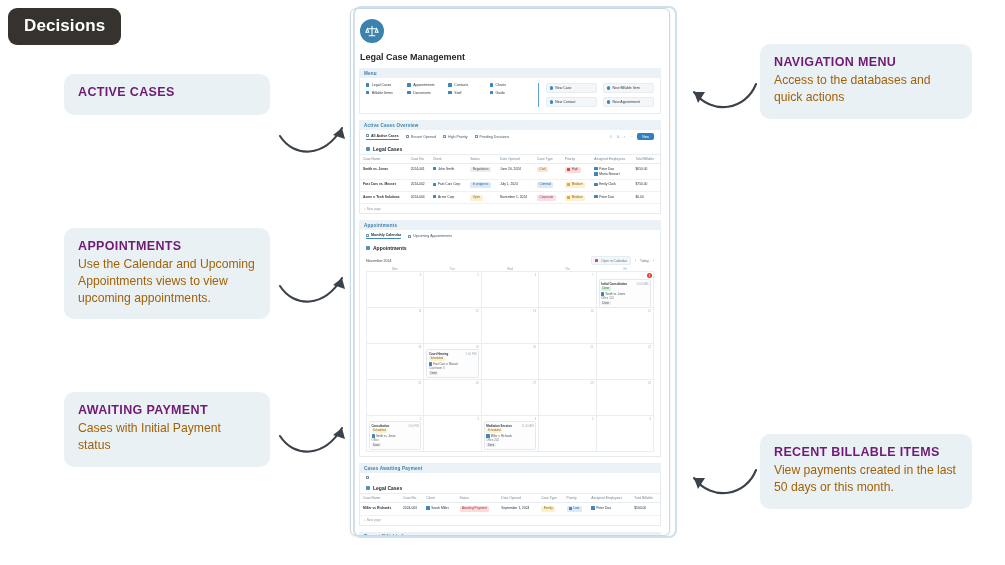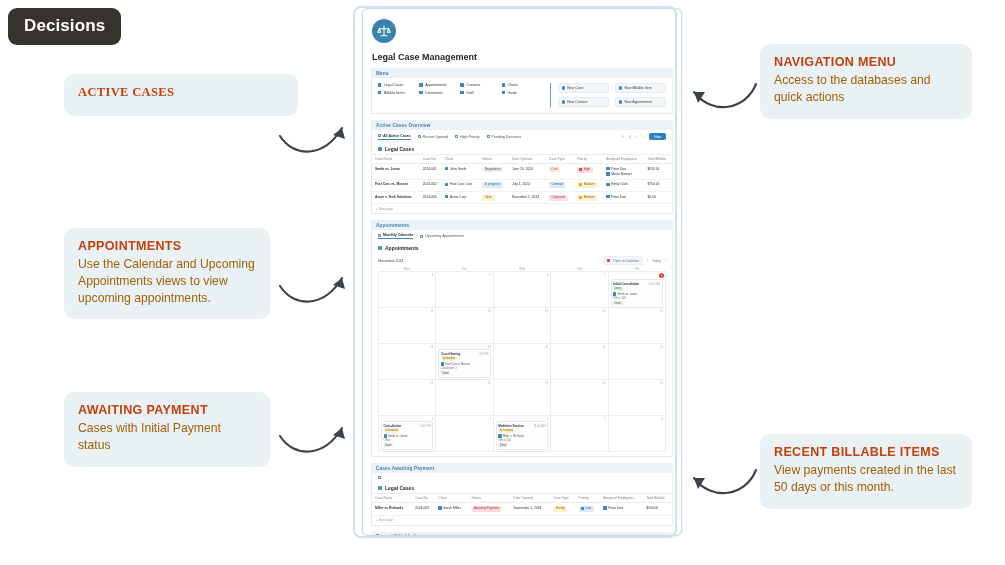--- a/index.html
+++ b/index.html
@@ -19,37 +19,37 @@
     letter-spacing:.1px;
   }
   
   .callout {
     position:absolute;
     background:#eaf1f5;
     border-radius:10px;
     padding:11px 14px 13px;
   }
   .callout .c-title {
-    color:#c2410c; font-weight:bold; font-size:12.5px;
+    color:#701a75; font-weight:bold; font-size:12.5px;
     letter-spacing:.35px; margin-bottom:3px;
   }
   .callout .c-body {
     color:#a16207; font-size:12.2px; line-height:1.38;
   }
-  #callout-active-cases   { left:64px;  top:74px;  width:234px;font-family:Liberation Serif, serif; }
+  #callout-active-cases   { left:64px;  top:74px;  width:206px; }
   #callout-appointments   { left:64px;  top:228px; width:206px; }
   #callout-awaiting       { left:64px;  top:392px; width:206px; }
   #callout-navigation     { left:760px; top:44px;  width:212px; }
   #callout-billable       { left:760px; top:434px; width:212px; }
 
   .arrow { position:absolute; }
 
   
   #mockup {
-    position:absolute; left:362px; top:8px;
+    position:absolute; left:350px; top:8px;
     width:320px; height:528px;
     background:#ffffff;
     border:1px solid #c8d8e4;
     border-radius:6px;
     overflow:hidden;
     box-shadow:0 1px 3px rgba(0,0,0,.08);
   }
   #mockup-frame {
     position:absolute; left:353px; top:6px;
     width:324px; height:532px;

